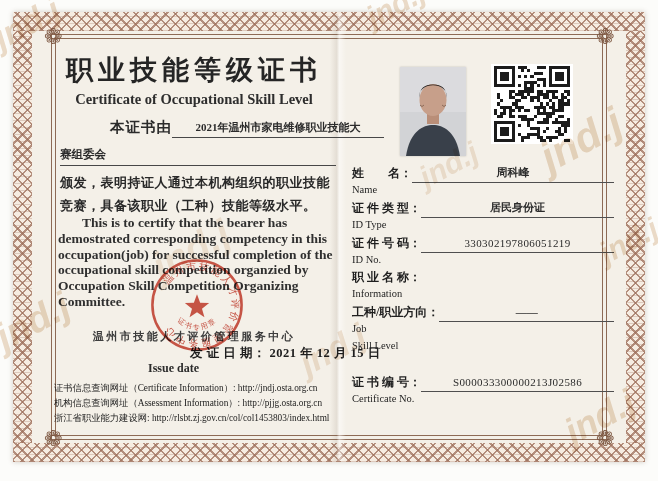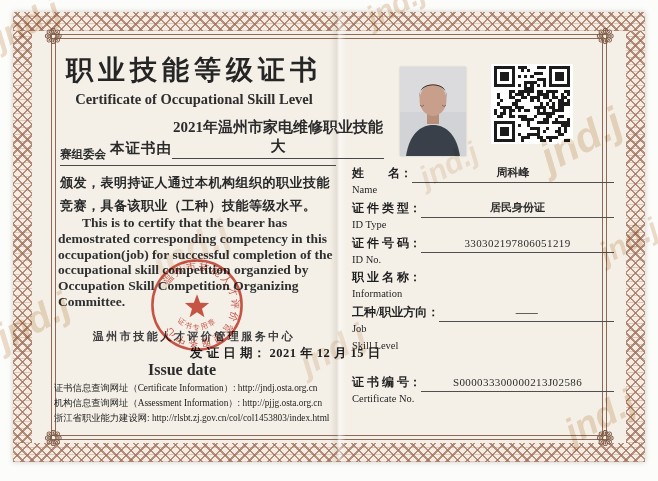--- a/index.html
+++ b/index.html
@@ -43,36 +43,36 @@
   }
   
   .title{position:absolute;left:48px;top:52px;width:292px;text-align:center;
     font-size:27px;font-weight:700;letter-spacing:5px;color:#252525;z-index:3;}
   .title-en{position:absolute;left:44px;top:91px;width:300px;text-align:center;
     font-size:14.5px;font-weight:700;color:#2d2d2d;z-index:3;}
   .issued-row{position:absolute;left:62px;top:118px;width:274px;display:flex;
     align-items:flex-end;z-index:3;margin-left:48px;}
   .issued-label{font-size:14.5px;font-weight:700;letter-spacing:1px;white-space:nowrap;
     padding-bottom:1px;}
-  .issued-line{flex:1;border-bottom:1px solid #474747;text-align:center;font-size:15px;
+  .issued-line{flex:1;border-bottom:1px solid #474747;text-align:center;font-size:11px;
     font-weight:600;padding-bottom:2px;}
   .issued-row2{position:absolute;left:60px;top:147px;width:276px;
     border-bottom:1px solid #474747;font-size:11.5px;font-weight:600;
     padding-bottom:3px;z-index:3;}
   .body-zh{position:absolute;left:60px;top:172px;width:278px;font-size:13px;
     font-weight:600;line-height:1.75;letter-spacing:.5px;color:#282828;z-index:3;}
   .body-en{position:absolute;left:58px;top:215px;width:281px;font-size:13.5px;
     font-weight:700;line-height:1.17;color:#2f2f2f;text-indent:24px;z-index:3;}
   .seal{position:absolute;left:148px;top:256px;width:98px;height:98px;opacity:.85;
     z-index:4;mix-blend-mode:multiply;}
   .issuing-org{position:absolute;left:48px;top:329px;width:292px;text-align:center;
     font-size:11px;font-weight:600;letter-spacing:2.5px;color:#3d3d3d;z-index:3;}
   .issue-date{position:absolute;left:146px;top:345px;font-size:12.5px;font-weight:700;
     color:#1e1e1e;letter-spacing:.5px;z-index:3;margin-left:44px;}
-  .issue-date-en{position:absolute;left:148px;top:361px;font-size:16px;font-weight:700;
+  .issue-date-en{position:absolute;left:148px;top:361px;font-size:12px;font-weight:700;
     z-index:3;}
   .footer-links{position:absolute;left:54px;top:381px;width:288px;font-size:9.3px;
     line-height:1.62;color:#1c1c1c;z-index:3;}
   
   .photo{position:absolute;left:400px;top:67px;width:66px;height:89px;z-index:3;
     box-shadow:0 0 2px rgba(0,0,0,.2);}
   .photo svg{display:block;width:100%;height:100%;}
   .qr{position:absolute;left:491px;top:64px;width:82px;height:80px;background:#fff;
     padding:2px;box-sizing:border-box;z-index:3;}
   .qr svg{display:block;width:100%;height:100%;shape-rendering:crispEdges;fill:#1b1b1b;}

